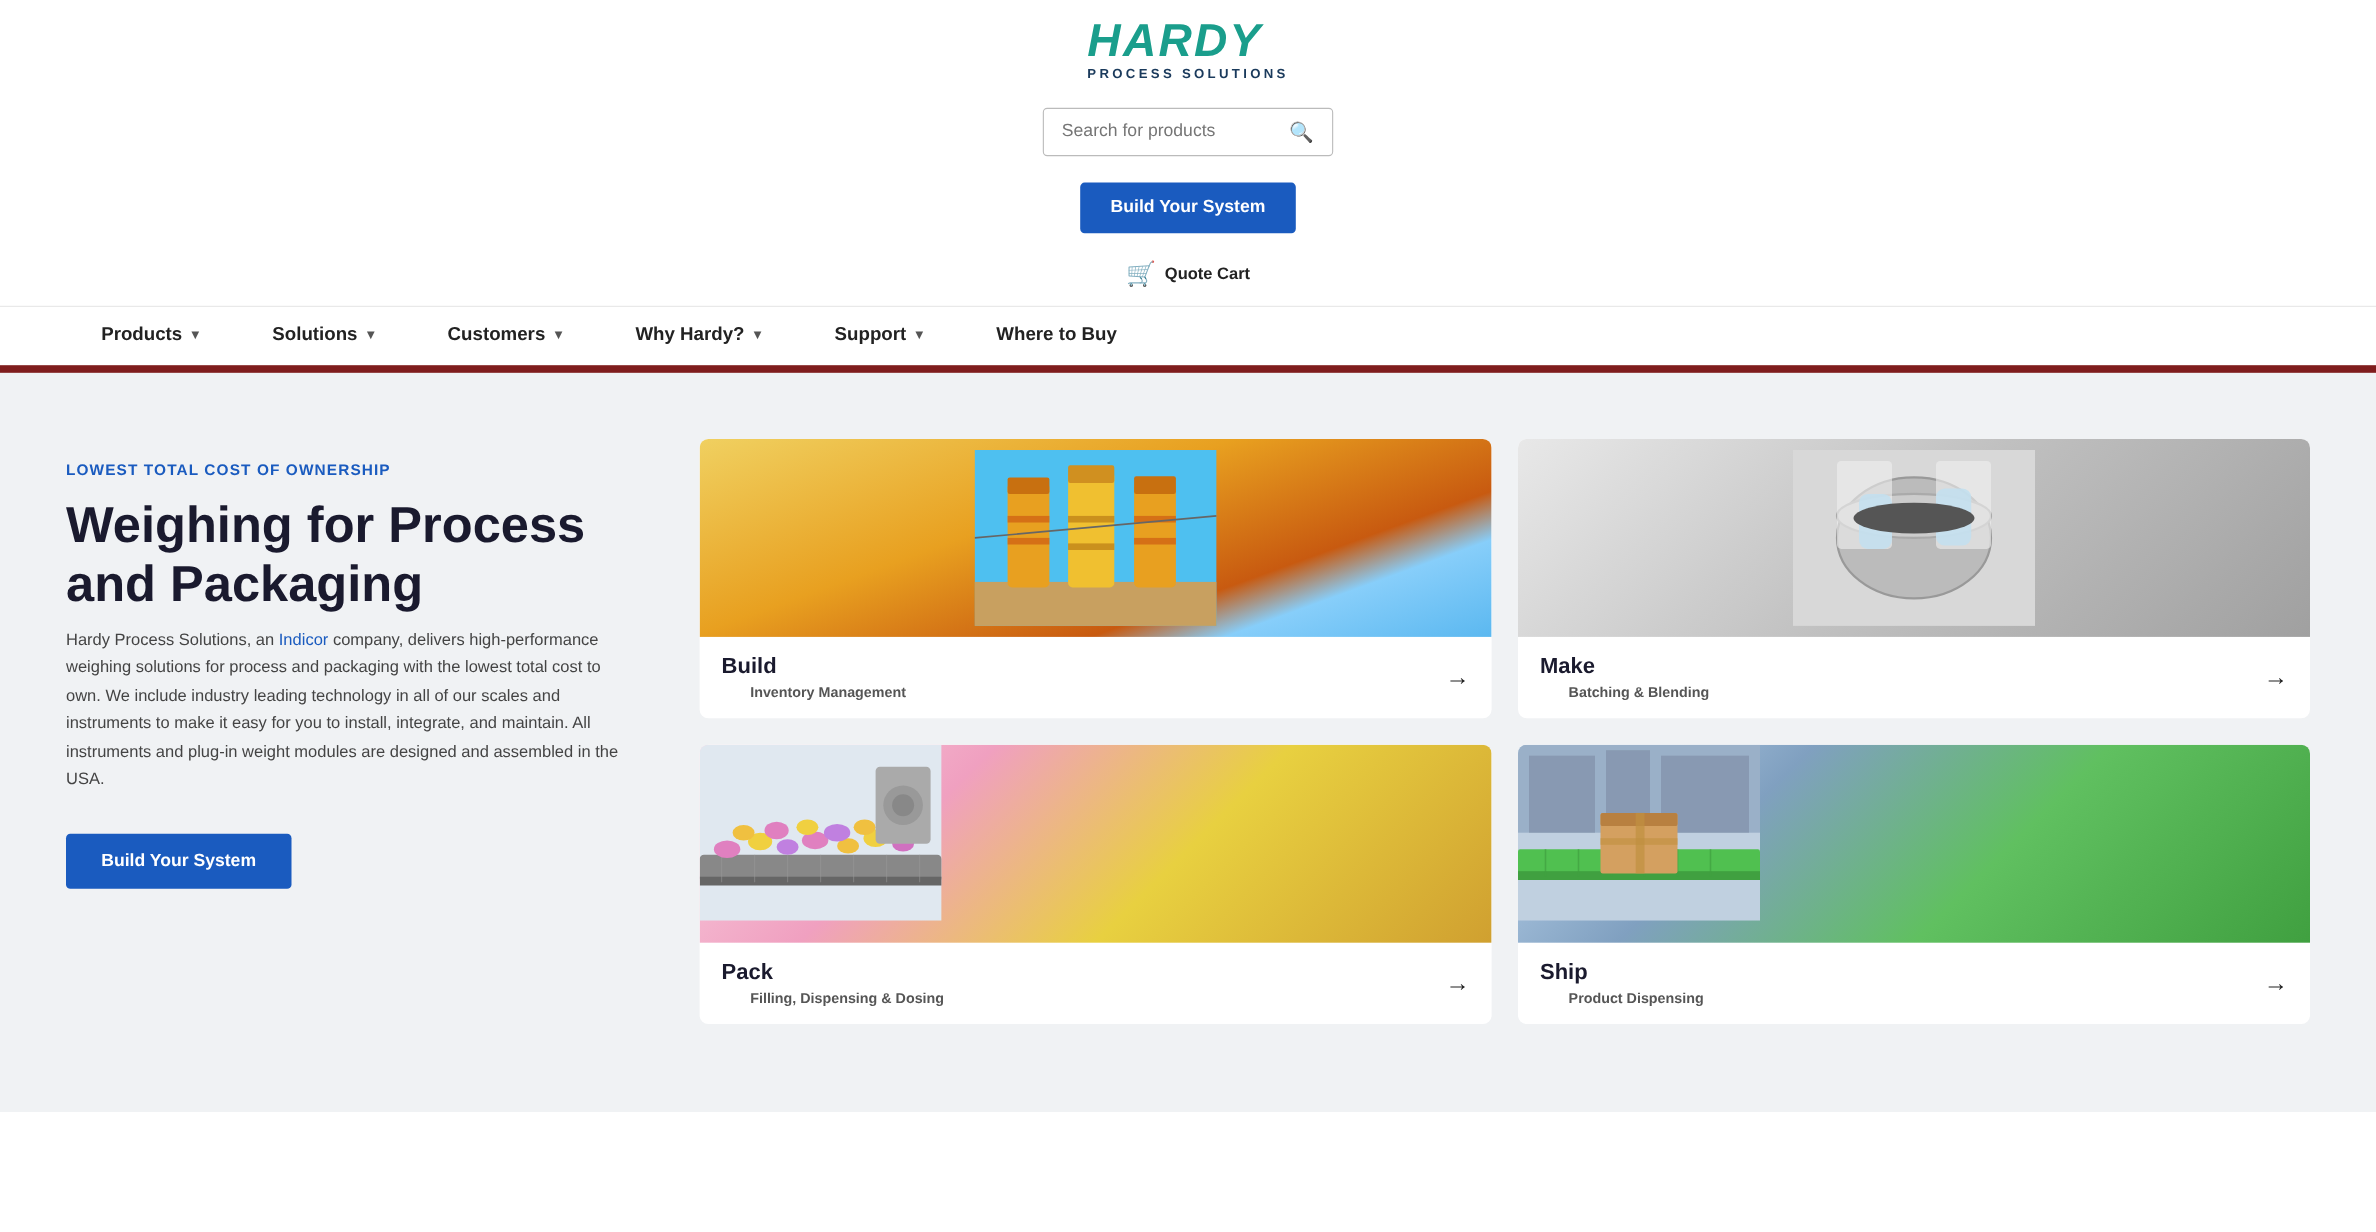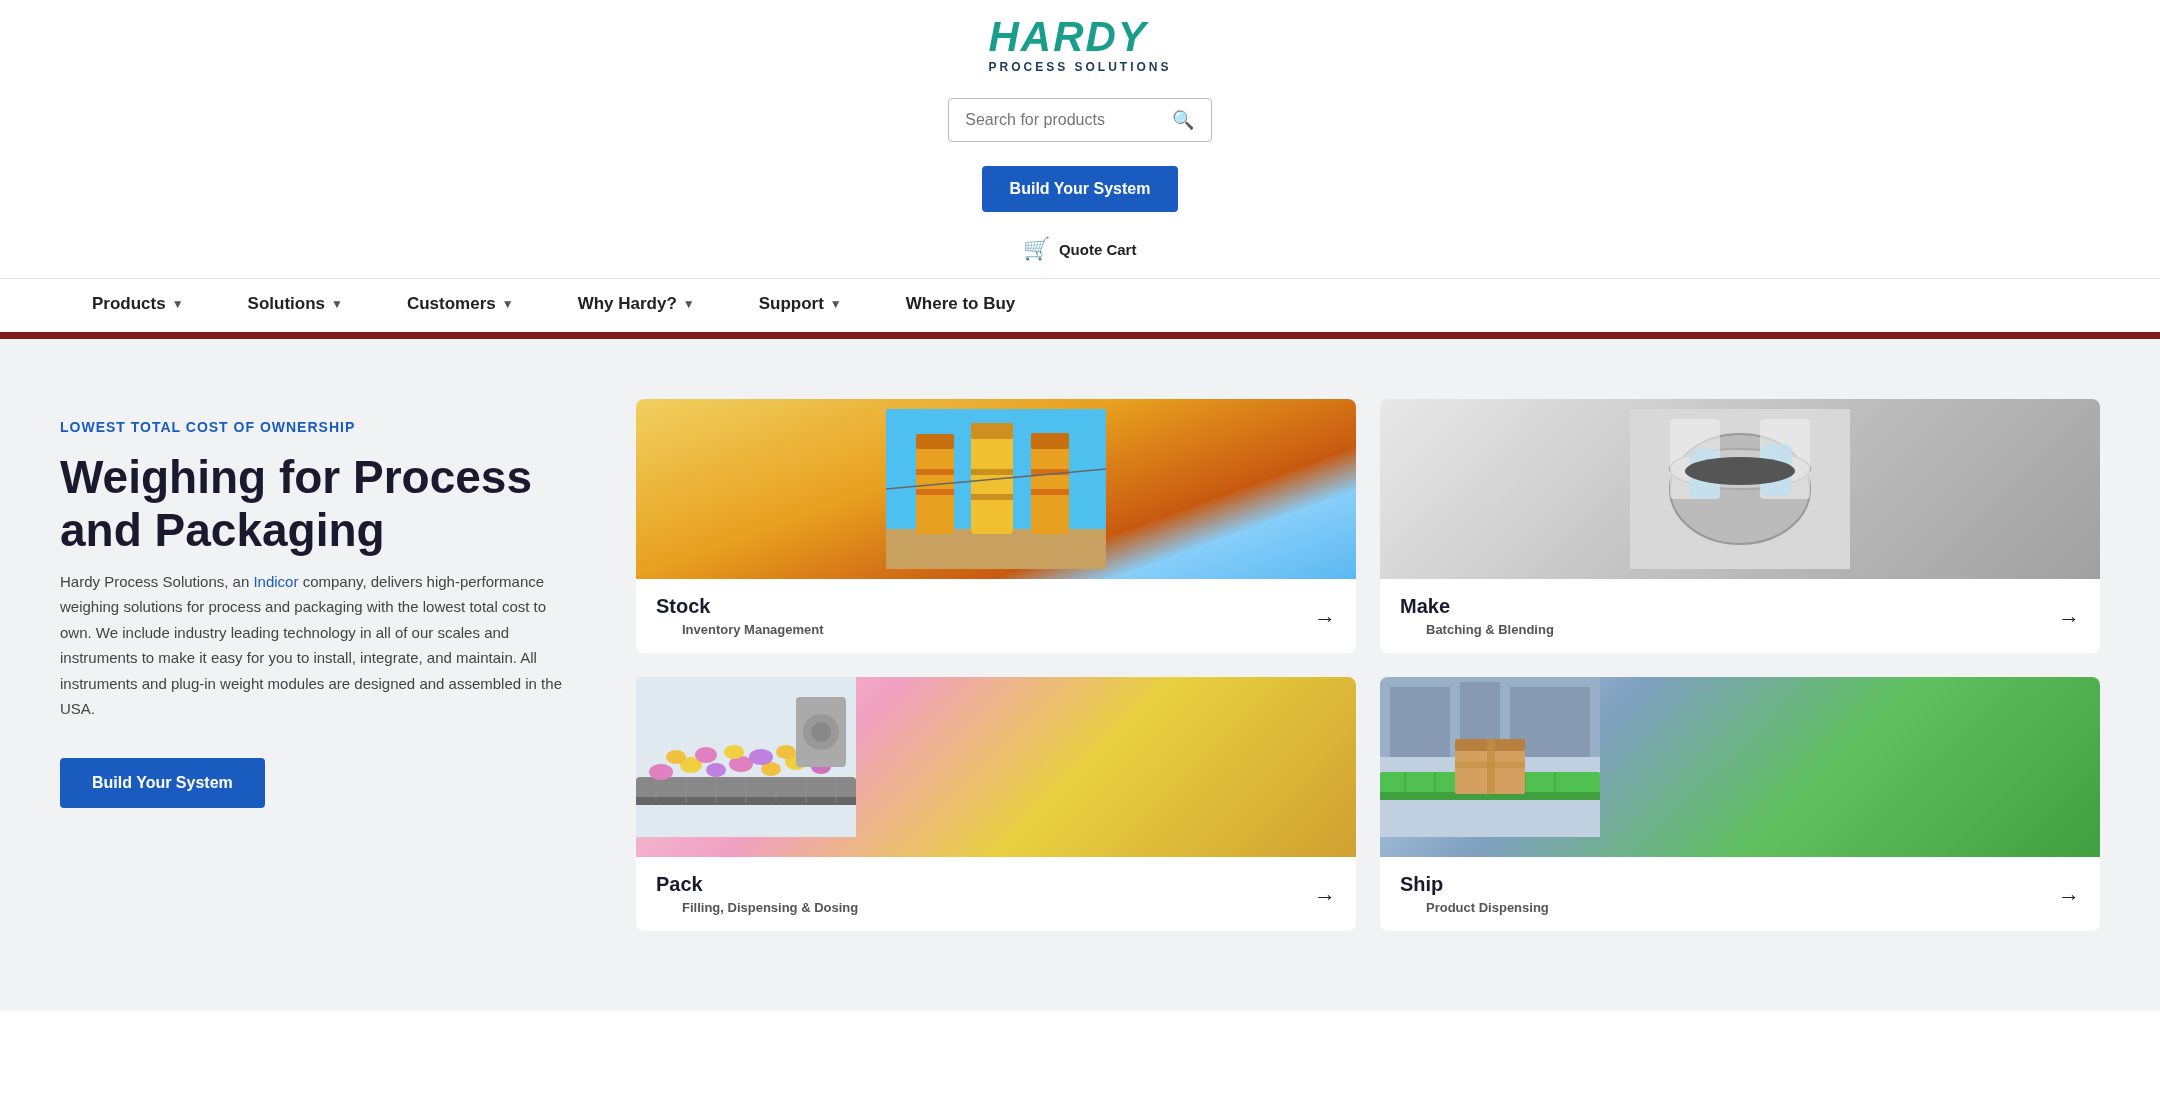--- a/index.html
+++ b/index.html
@@ -311,21 +311,21 @@
           <rect x="85" y="85" width="42" height="6" fill="#b07010" opacity="0.6"></rect>
           <rect x="145" y="60" width="38" height="6" fill="#c85010" opacity="0.6"></rect>
           <rect x="145" y="80" width="38" height="6" fill="#c85010" opacity="0.6"></rect>
 
           <line x1="0" y1="80" x2="220" y2="60" stroke="#666" stroke-width="1.5"></line>
         </svg>
       </div>
       <div class="card-content">
         <div class="card-row">
           <div>
-            <div class="card-title">Stock</div>
+            <div class="card-title">Build</div>
             <div class="card-sub">Inventory Management</div>
           </div>
           <button class="arrow-btn">→</button>
         </div>
       </div>
     </div>
 
     <div class="card">
       <div class="card-img-make">
         <svg width="220" height="160" viewBox="0 0 220 160">

